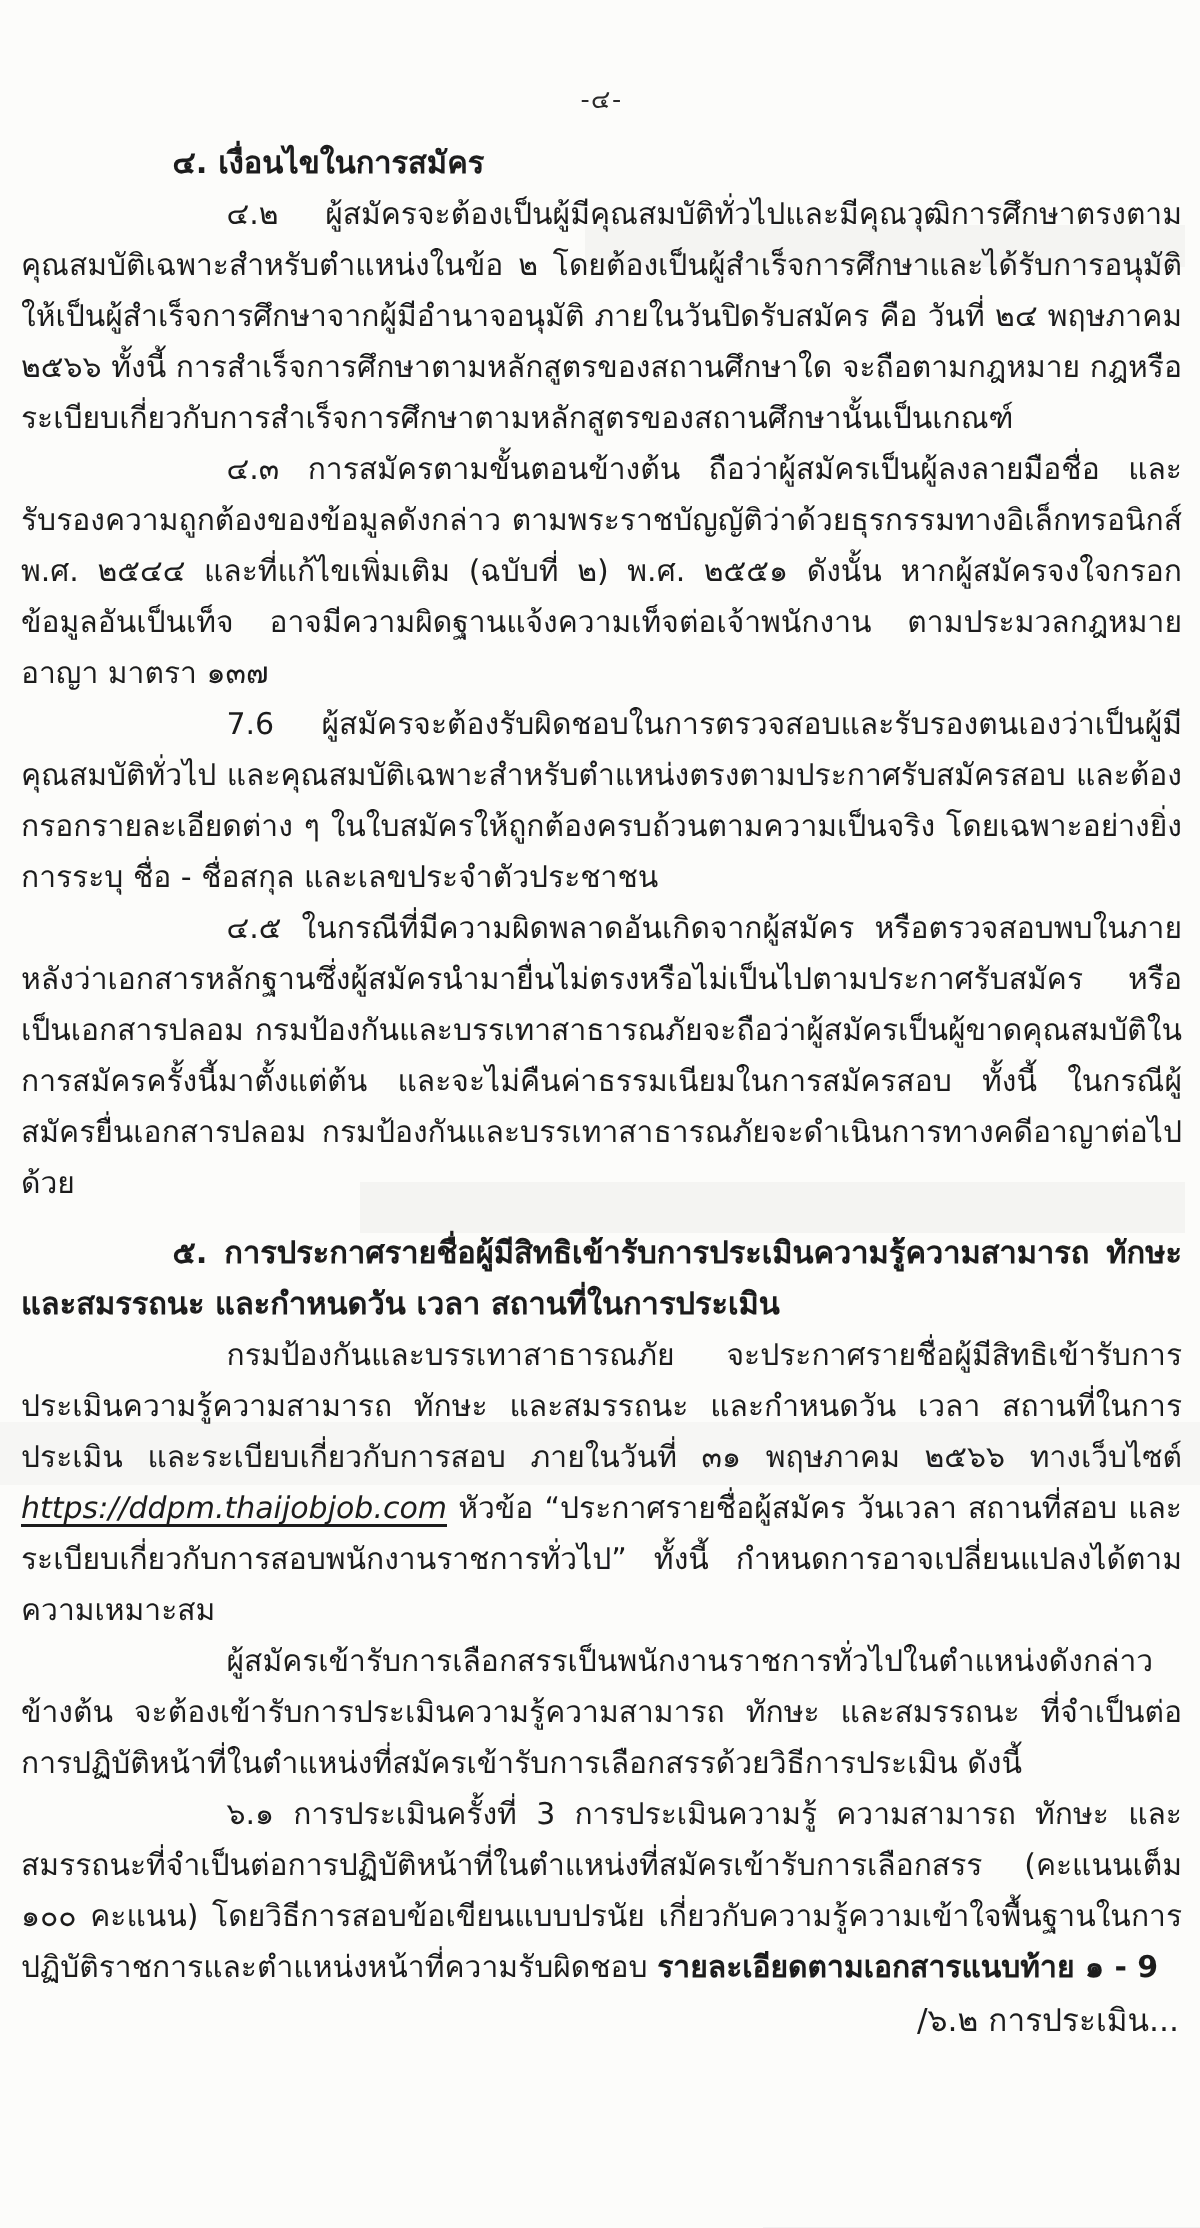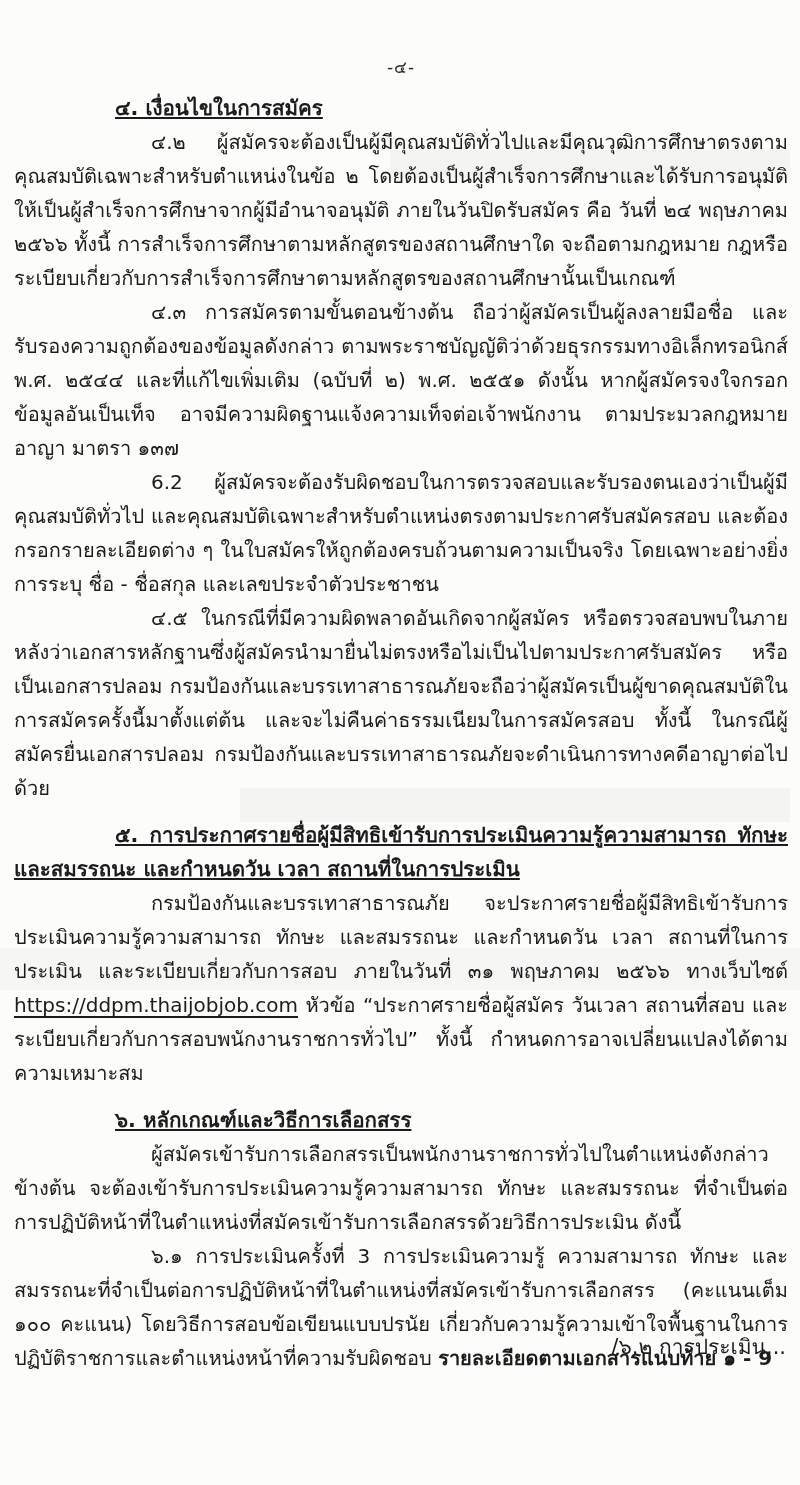--- a/index.html
+++ b/index.html
@@ -33,30 +33,30 @@
     line-height: 22px;
     letter-spacing: 1px;
     color: #2a2a2a;
   }
   .sec-heading {
     font-size: 20.5px;
     font-weight: bold;
     margin: 13px 0 0 0;
     text-indent: 101px;
     text-align: justify;
-    text-decoration: underline;
   }
   .para {
     margin: 0;
     text-indent: 137px;
     text-align: justify;
   }
   .url {
     text-decoration: underline;
     text-underline-offset: 4px;
+    font-style: italic;
   }
   .bold-tail {
     font-weight: bold;
   }
   .footer-note {
     position: absolute;
     top: 1330px;
     right: 14px;
     font-size: 21px;
     color: #1c1c1c;
@@ -70,30 +70,29 @@
   <div class="noise" style="left:390px; top:150px; width:400px; height:28px;"></div>
   <div class="noise" style="left:240px; top:788px; width:550px; height:34px;"></div>
   <div class="noise" style="left:0px; top:948px; width:800px; height:42px; background:rgba(60,60,60,0.03);"></div>
 
   <div class="page-number">-๔-</div>
 
   <section>
     <h2 class="sec-heading">๔. เงื่อนไขในการสมัคร</h2>
     <p class="para">๔.๒ ผู้สมัครจะต้องเป็นผู้มีคุณสมบัติทั่วไปและมีคุณวุฒิการศึกษาตรงตามคุณสมบัติเฉพาะสำหรับตำแหน่งในข้อ ๒ โดยต้องเป็นผู้สำเร็จการศึกษาและได้รับการอนุมัติให้เป็นผู้สำเร็จการศึกษาจากผู้มีอำนาจอนุมัติ ภายในวันปิดรับสมัคร คือ วันที่ ๒๔ พฤษภาคม ๒๕๖๖ ทั้งนี้ การสำเร็จการศึกษาตามหลักสูตรของสถานศึกษาใด จะถือตามกฎหมาย กฎหรือระเบียบเกี่ยวกับการสำเร็จการศึกษาตามหลักสูตรของสถานศึกษานั้นเป็นเกณฑ์</p>
     <p class="para">๔.๓ การสมัครตามขั้นตอนข้างต้น ถือว่าผู้สมัครเป็นผู้ลงลายมือชื่อ และรับรองความถูกต้องของข้อมูลดังกล่าว ตามพระราชบัญญัติว่าด้วยธุรกรรมทางอิเล็กทรอนิกส์ พ.ศ. ๒๕๔๔ และที่แก้ไขเพิ่มเติม (ฉบับที่ ๒) พ.ศ. ๒๕๕๑ ดังนั้น หากผู้สมัครจงใจกรอกข้อมูลอันเป็นเท็จ อาจมีความผิดฐานแจ้งความเท็จต่อเจ้าพนักงาน ตามประมวลกฎหมายอาญา มาตรา ๑๓๗</p>
-    <p class="para">6.2 ผู้สมัครจะต้องรับผิดชอบในการตรวจสอบและรับรองตนเองว่าเป็นผู้มีคุณสมบัติทั่วไป และคุณสมบัติเฉพาะสำหรับตำแหน่งตรงตามประกาศรับสมัครสอบ และต้องกรอกรายละเอียดต่าง ๆ ในใบสมัครให้ถูกต้องครบถ้วนตามความเป็นจริง โดยเฉพาะอย่างยิ่ง การระบุ ชื่อ - ชื่อสกุล และเลขประจำตัวประชาชน</p>
+    <p class="para">7.6 ผู้สมัครจะต้องรับผิดชอบในการตรวจสอบและรับรองตนเองว่าเป็นผู้มีคุณสมบัติทั่วไป และคุณสมบัติเฉพาะสำหรับตำแหน่งตรงตามประกาศรับสมัครสอบ และต้องกรอกรายละเอียดต่าง ๆ ในใบสมัครให้ถูกต้องครบถ้วนตามความเป็นจริง โดยเฉพาะอย่างยิ่ง การระบุ ชื่อ - ชื่อสกุล และเลขประจำตัวประชาชน</p>
     <p class="para">๔.๕ ในกรณีที่มีความผิดพลาดอันเกิดจากผู้สมัคร หรือตรวจสอบพบในภายหลังว่าเอกสารหลักฐานซึ่งผู้สมัครนำมายื่นไม่ตรงหรือไม่เป็นไปตามประกาศรับสมัคร หรือเป็นเอกสารปลอม กรมป้องกันและบรรเทาสาธารณภัยจะถือว่าผู้สมัครเป็นผู้ขาดคุณสมบัติในการสมัครครั้งนี้มาตั้งแต่ต้น และจะไม่คืนค่าธรรมเนียมในการสมัครสอบ ทั้งนี้ ในกรณีผู้สมัครยื่นเอกสารปลอม กรมป้องกันและบรรเทาสาธารณภัยจะดำเนินการทางคดีอาญาต่อไปด้วย</p>
   </section>
 
   <section>
     <h2 class="sec-heading">๕. การประกาศรายชื่อผู้มีสิทธิเข้ารับการประเมินความรู้ความสามารถ ทักษะ และสมรรถนะ และกำหนดวัน เวลา สถานที่ในการประเมิน</h2>
     <p class="para"><span>กรมป้องกันและบรรเทาสาธารณภัย จะประกาศรายชื่อผู้มีสิทธิเข้ารับการประเมินความรู้ความสามารถ ทักษะ และสมรรถนะ และกำหนดวัน เวลา สถานที่ในการประเมิน และระเบียบเกี่ยวกับการสอบ ภายในวันที่ ๓๑ พฤษภาคม ๒๕๖๖ ทางเว็บไซต์ </span><span class="url">https://ddpm.thaijobjob.com</span><span> หัวข้อ “ประกาศรายชื่อผู้สมัคร วันเวลา สถานที่สอบ และระเบียบเกี่ยวกับการสอบพนักงานราชการทั่วไป” ทั้งนี้ กำหนดการอาจเปลี่ยนแปลงได้ตามความเหมาะสม</span></p>
   </section>
 
   <section>
-    <h2 class="sec-heading">๖. หลักเกณฑ์และวิธีการเลือกสรร</h2>
     <p class="para">ผู้สมัครเข้ารับการเลือกสรรเป็นพนักงานราชการทั่วไปในตำแหน่งดังกล่าวข้างต้น จะต้องเข้ารับการประเมินความรู้ความสามารถ ทักษะ และสมรรถนะ  ที่จำเป็นต่อการปฏิบัติหน้าที่ในตำแหน่งที่สมัครเข้ารับการเลือกสรรด้วยวิธีการประเมิน ดังนี้</p>
     <p class="para"><span>๖.๑ การประเมินครั้งที่ 3 การประเมินความรู้ ความสามารถ ทักษะ และสมรรถนะที่จำเป็นต่อการปฏิบัติหน้าที่ในตำแหน่งที่สมัครเข้ารับการเลือกสรร (คะแนนเต็ม ๑๐๐ คะแนน) โดยวิธีการสอบข้อเขียนแบบปรนัย เกี่ยวกับความรู้ความเข้าใจพื้นฐานในการปฏิบัติราชการและตำแหน่งหน้าที่ความรับผิดชอบ </span><span class="bold-tail">รายละเอียดตามเอกสารแนบท้าย ๑ - 9</span></p>
   </section>
 
   <div class="footer-note">/๖.๒ การประเมิน...</div>
 
 </div>
 
 </body></html>

